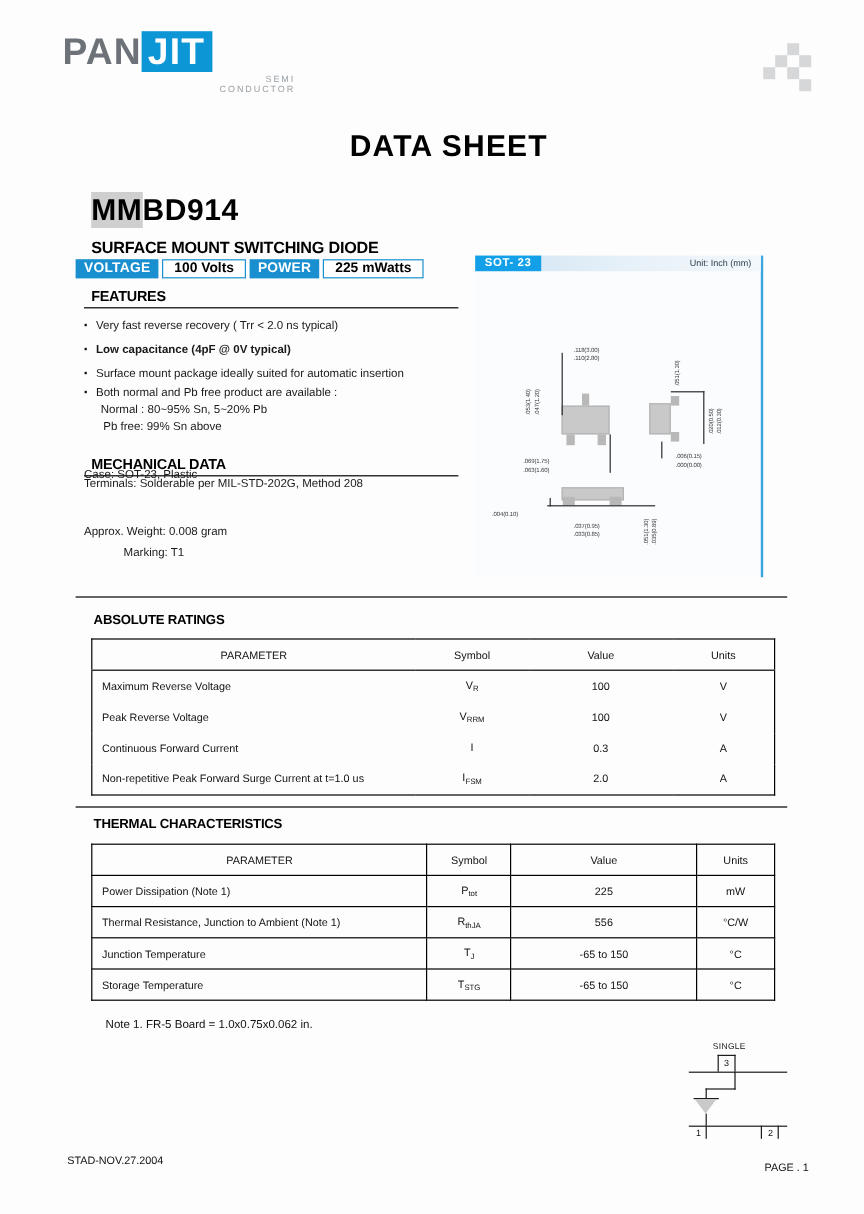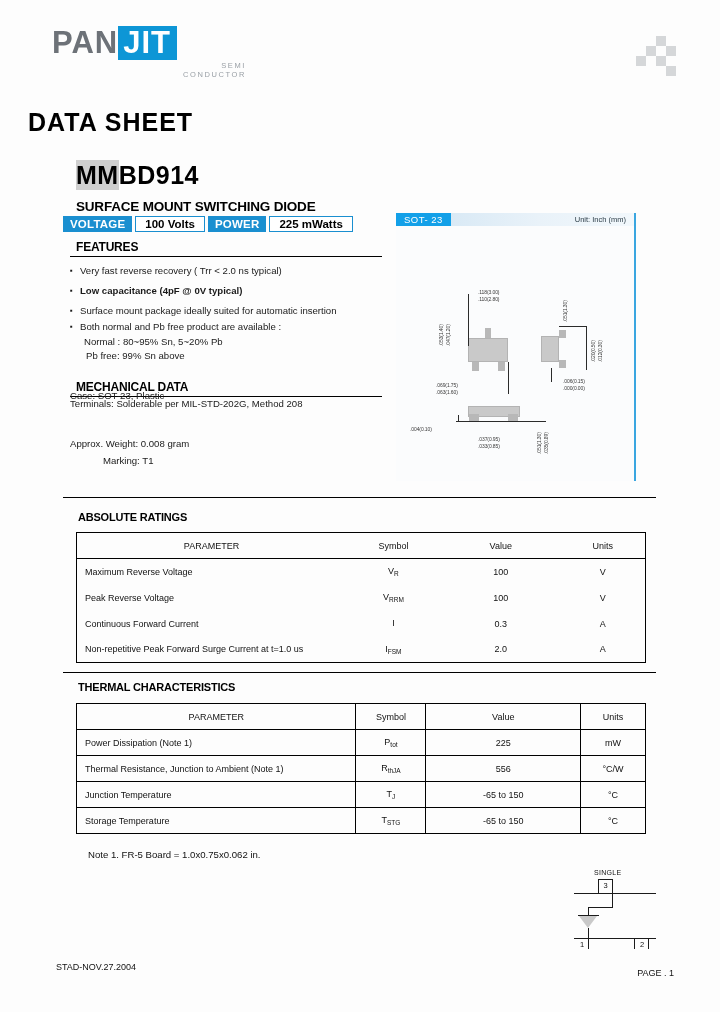--- a/index.html
+++ b/index.html
@@ -70,20 +70,21 @@
     position: absolute;
     width: 10px; height: 10px;
     background: #d5d7d9;
     display: block;
   }
 
   .datasheet-title {
     position: absolute;
     left: 0; top: 108px;
     width: 720px;
+    text-align: center;
     font-size: 25px;
     font-weight: bold;
     letter-spacing: 1px;
     padding-left: 28px;
   }
 
   
   .partno {
     position: absolute;
     left: 76px; top: 160px;
@@ -183,21 +184,21 @@
     height: 13px;
     background: linear-gradient(to right, #cfe4f3 0%, #e9f2f9 60%, #f2f8fc 100%);
   }
   .pkg-hdr .tag {
     position: absolute;
     left: 0; top: 0;
     height: 13px;
     background: #13a0e8;
     color: #fff;
     font-size: 9.5px;
-    font-weight: normal;
+    font-weight: bold;
     letter-spacing: 0.5px;
     padding: 0 8px;
     line-height: 13px;
   }
   .pkg-hdr .unit {
     position: absolute;
     right: 8px; top: 0;
     font-size: 7.5px;
     color: #2b3c47;
     line-height: 13px;

